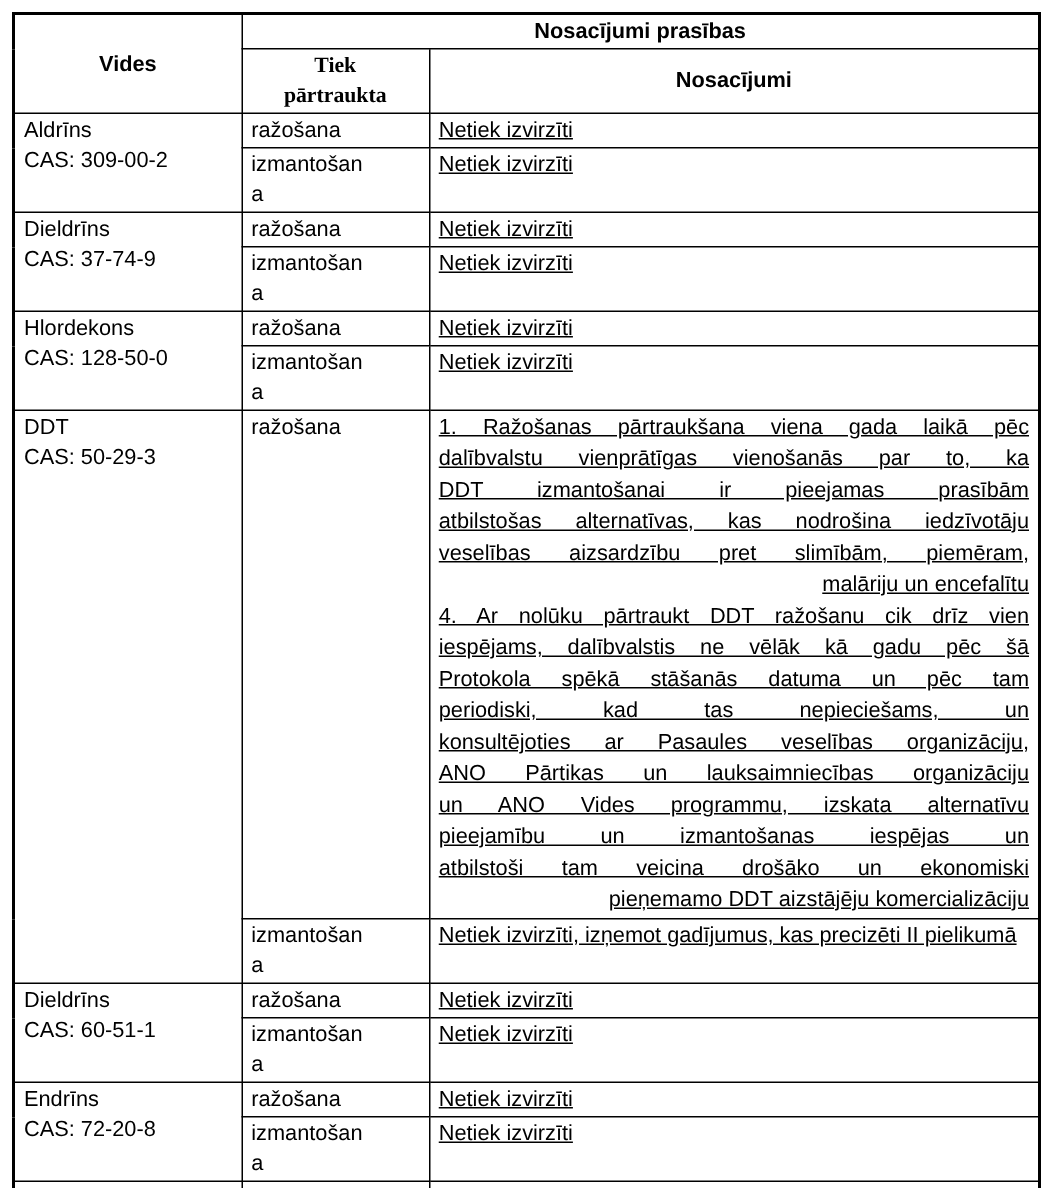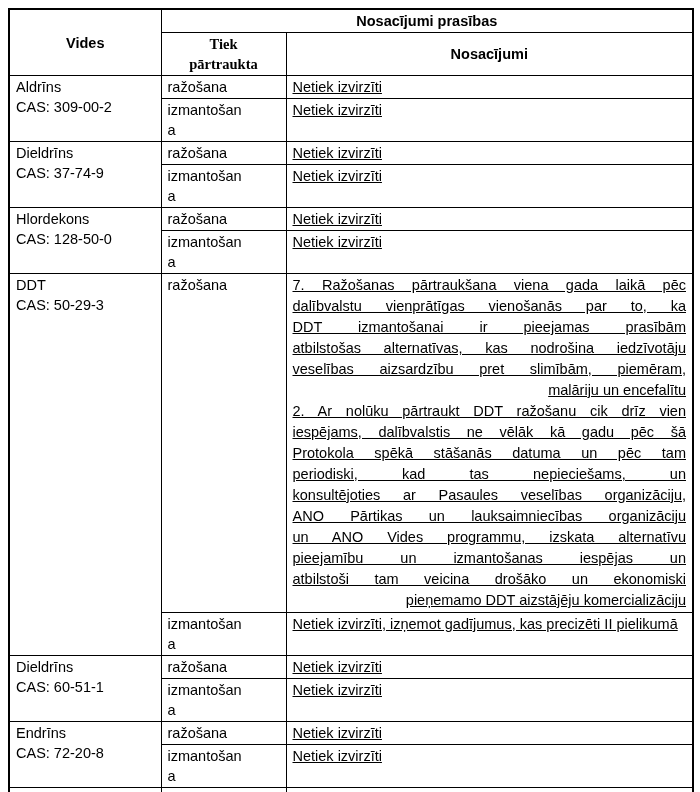--- a/index.html
+++ b/index.html
@@ -143,27 +143,27 @@
 
     <tr>
       <td class="c-sub" rowspan="2">
         <div>DDT</div>
         <div>CAS: 50-29-3</div>
       </td>
       <td>
           <div class="actw">ražošana</div>
         </td>
       <td class="c-cond">
-        <div class="jl">7. Ražošanas pārtraukšana viena gada laikā pēc</div>
+        <div class="jl">1. Ražošanas pārtraukšana viena gada laikā pēc</div>
         <div class="jl">dalībvalstu vienprātīgas vienošanās par to, ka</div>
         <div class="jl">DDT izmantošanai ir pieejamas prasībām</div>
         <div class="jl">atbilstošas alternatīvas, kas nodrošina iedzīvotāju</div>
         <div class="jl">veselības aizsardzību pret slimībām, piemēram,</div>
         <div class="jle">malāriju un encefalītu</div>
-        <div class="jl">2. Ar nolūku pārtraukt DDT ražošanu cik drīz vien</div>
+        <div class="jl">4. Ar nolūku pārtraukt DDT ražošanu cik drīz vien</div>
         <div class="jl">iespējams, dalībvalstis ne vēlāk kā gadu pēc šā</div>
         <div class="jl">Protokola spēkā stāšanās datuma un pēc tam</div>
         <div class="jl">periodiski, kad tas nepieciešams, un</div>
         <div class="jl">konsultējoties ar Pasaules veselības organizāciju,</div>
         <div class="jl">ANO Pārtikas un lauksaimniecības organizāciju</div>
         <div class="jl">un ANO Vides programmu, izskata alternatīvu</div>
         <div class="jl">pieejamību un izmantošanas iespējas un</div>
         <div class="jl">atbilstoši tam veicina drošāko un ekonomiski</div>
         <div class="jle">pieņemamo DDT aizstājēju komercializāciju</div>
       </td>

